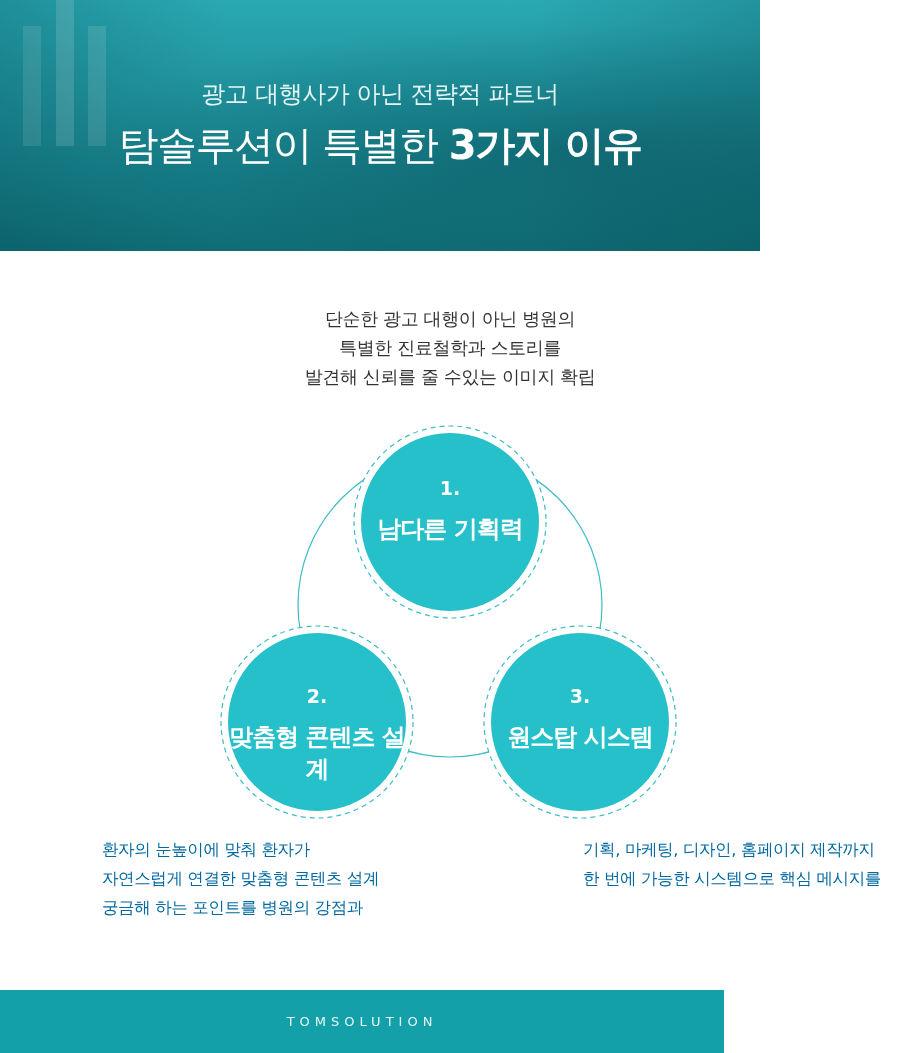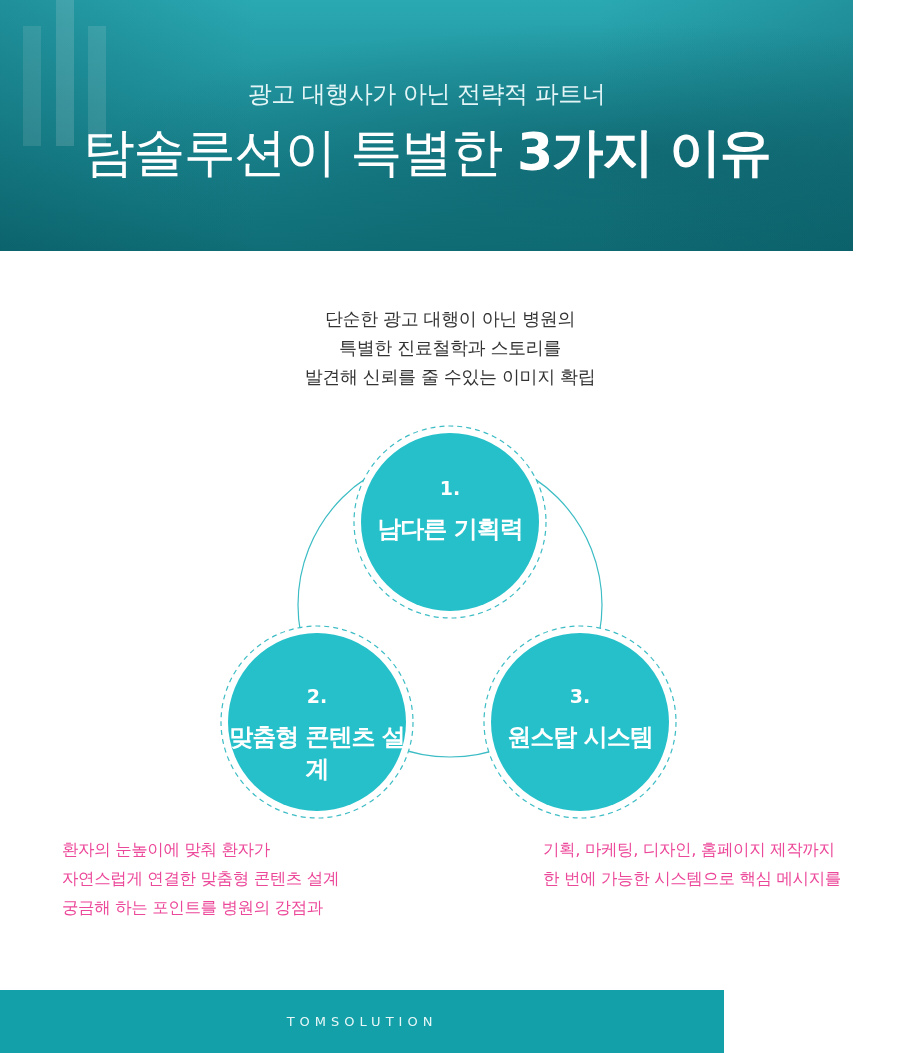--- a/index.html
+++ b/index.html
@@ -1,31 +1,31 @@
 <!DOCTYPE html>
 <html><head>
 <meta charset="utf-8">
 <style>
   * { margin:0; padding:0; box-sizing:border-box; }
   body { width:900px; height:1053px; background:#ffffff; font-family:"DejaVu Sans","Liberation Sans",sans-serif; position:relative; overflow:hidden; }
-  .hero { position:absolute; left:0; top:0; width:853px; height:251px;
+  .hero { position:absolute; left:0; top:0; width:760px; height:251px;
     background: linear-gradient(180deg,#2aa9b3 0%,#1e8f99 45%,#0f6d76 100%); overflow:hidden; }
   .hero .shade { position:absolute; inset:0;
     background: radial-gradient(ellipse at 75% 60%, rgba(0,60,70,0.35), rgba(0,0,0,0) 60%),
                 linear-gradient(90deg, rgba(0,70,80,0.25) 0%, rgba(0,0,0,0) 30%, rgba(0,0,0,0) 70%, rgba(0,60,70,0.2) 100%); }
   .hero .bar { position:absolute; background:rgba(255,255,255,0.14); }
   .hero .subtitle { position:absolute; top:78px; width:100%; text-align:center; color:#e3f5f6; font-size:24px; font-weight:400; letter-spacing:-0.5px; }
-  .hero .title { position:absolute; top:118px; width:100%; text-align:center; color:#ffffff; font-size:52px; font-weight:400; letter-spacing:-1.5px; }
+  .hero .title { position:absolute; top:118px; width:100%; text-align:center; color:#ffffff; font-size:40px; font-weight:400; letter-spacing:-1.5px; }
   .hero .title b { font-weight:700; }
   .intro { position:absolute; top:304px; width:100%; text-align:center; color:#333; font-size:18px; line-height:29px; letter-spacing:-0.4px; }
   svg.diagram { position:absolute; left:0; top:0; }
   .circle-label { position:absolute; width:180px; text-align:center; color:#fff; font-weight:700; }
   .circle-label .num { font-size:19px; display:block; }
   .circle-label .name { font-size:24px; letter-spacing:-1px; display:block; margin-top:14px; }
-  .desc { position:absolute; color:#ec4899; font-size:16.5px; line-height:29px; letter-spacing:-0.4px; }
+  .desc { position:absolute; color:#0369a1; font-size:16.5px; line-height:29px; letter-spacing:-0.4px;margin-left:40px; }
   .footer { position:absolute; left:0; top:990px; width:724px; height:63px; background:#13a0a8; }
   .footer span { position:absolute; top:24px; width:100%; text-align:center; color:#e8f8f9; font-size:13px; letter-spacing:5px; }
 </style>
 </head>
 <body>
 
 <div class="hero">
   <div class="bar" style="left:23px;top:26px;width:18px;height:120px;"></div>
   <div class="bar" style="left:56px;top:0;width:18px;height:146px;background:rgba(255,255,255,0.18)"></div>
   <div class="bar" style="left:88px;top:26px;width:18px;height:120px;"></div>

